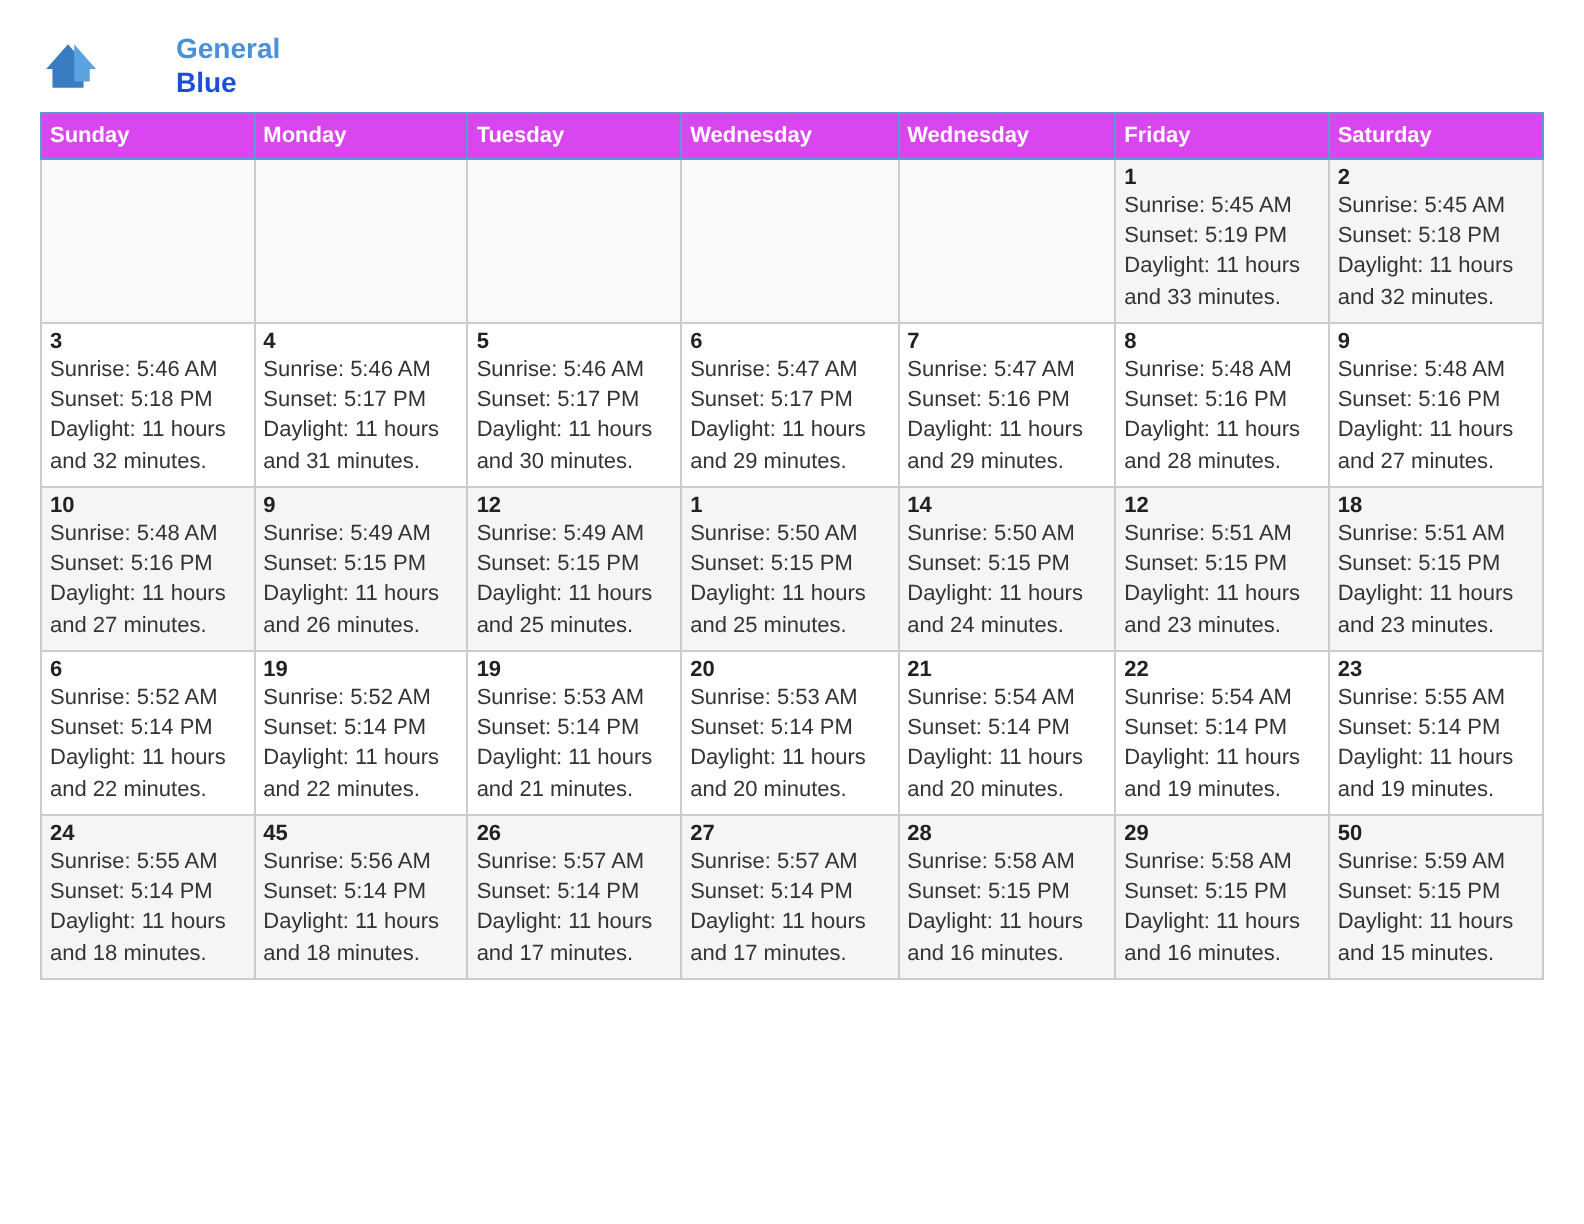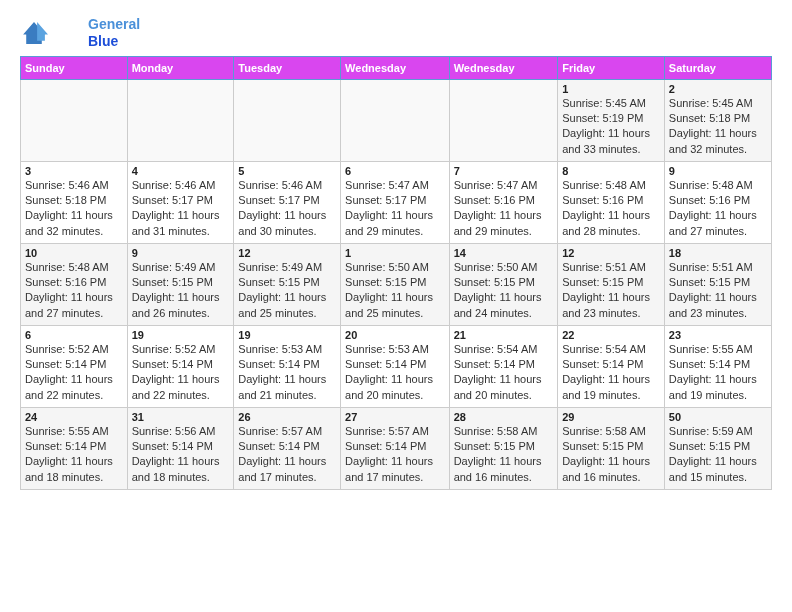--- a/index.html
+++ b/index.html
@@ -236,21 +236,21 @@
             <span class="day-number">23</span>
             <div class="day-info">Sunrise: 5:55 AM<br>Sunset: 5:14 PM<br>Daylight: 11 hours and 19 minutes.</div>
           </td>
         </tr>
         <tr>
           <td>
             <span class="day-number">24</span>
             <div class="day-info">Sunrise: 5:55 AM<br>Sunset: 5:14 PM<br>Daylight: 11 hours and 18 minutes.</div>
           </td>
           <td>
-            <span class="day-number">31</span>
+            <span class="day-number">45</span>
             <div class="day-info">Sunrise: 5:56 AM<br>Sunset: 5:14 PM<br>Daylight: 11 hours and 18 minutes.</div>
           </td>
           <td>
             <span class="day-number">26</span>
             <div class="day-info">Sunrise: 5:57 AM<br>Sunset: 5:14 PM<br>Daylight: 11 hours and 17 minutes.</div>
           </td>
           <td>
             <span class="day-number">27</span>
             <div class="day-info">Sunrise: 5:57 AM<br>Sunset: 5:14 PM<br>Daylight: 11 hours and 17 minutes.</div>
           </td>

